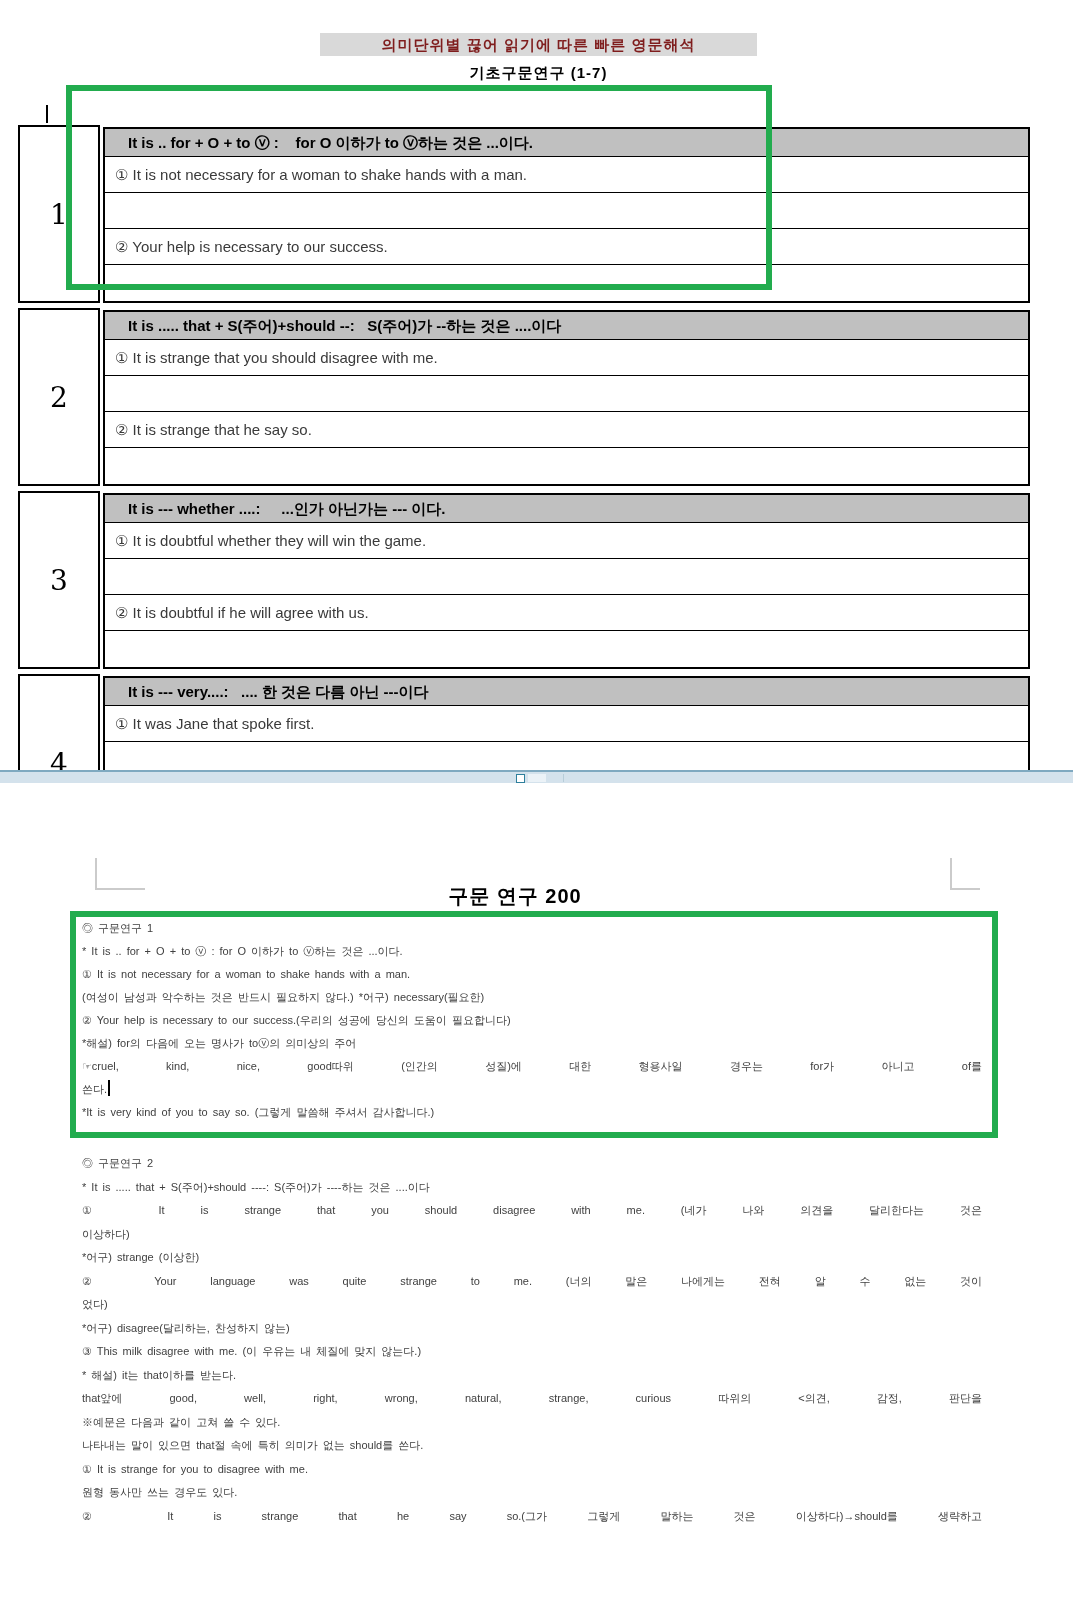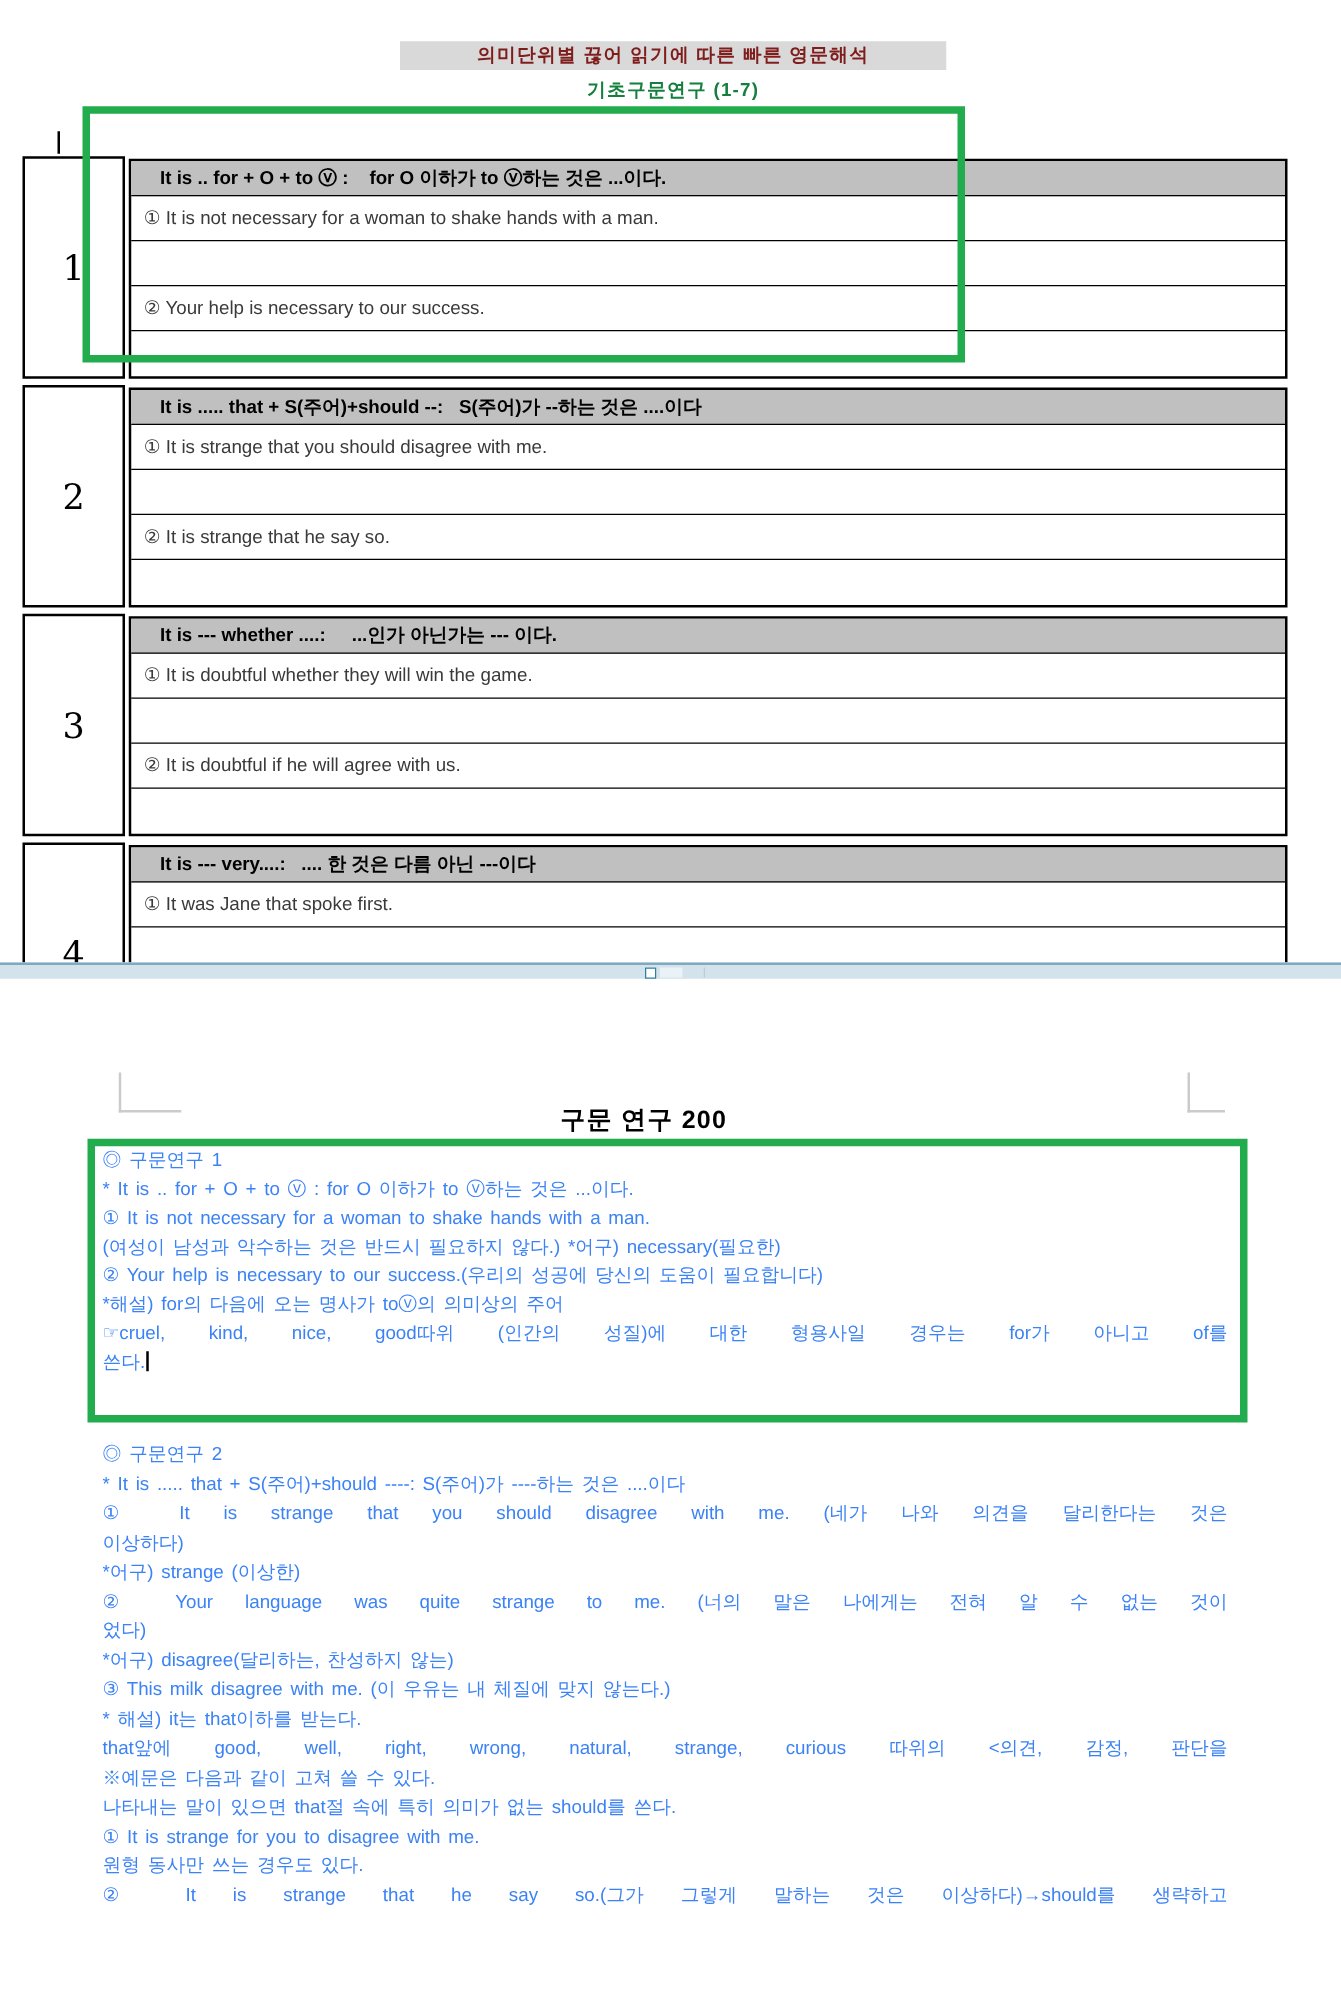--- a/index.html
+++ b/index.html
@@ -15,21 +15,21 @@
   .page1 { position:absolute; left:0; top:0; width:1073px; height:770px; overflow:hidden; }
 
   .banner {
     position:absolute; left:320px; top:33px; width:437px; height:23px;
     background:#d9d9d9; text-align:center;
     font-size:15px; font-weight:bold; line-height:23px; color:#7f1d1d;
     letter-spacing:1px; white-space:pre;
   }
   .subtitle {
     position:absolute; left:320px; top:62px; width:437px; height:22px;
-    text-align:center; font-size:15px; font-weight:bold; line-height:22px; color:#15803d;
+    text-align:center; font-size:15px; font-weight:bold; line-height:22px; color:#000000;
     letter-spacing:1px;
   }
   .tick { position:absolute; left:46px; top:105px; width:2px; height:18px; background:#000; }
 
   .numcell {
     position:absolute; left:18px; width:82px; height:178px;
     border:2px solid #000; background:#fff;
     display:flex; align-items:center; justify-content:center;
     font-family:"DejaVu Serif", serif; font-size:28px; color:#000;
   }
@@ -64,21 +64,21 @@
   .sb-div   { position:absolute; left:563px; top:2px; width:1px; height:8px; background:#b7cdd9; }
 
   
   .corner { position:absolute; background:#cbcbcb; }
   .p2-title {
     position:absolute; left:0; top:881px; width:1030px;
     text-align:center; font-size:20px; font-weight:bold; color:#000; line-height:30px;
     letter-spacing:1px;
   }
   .textcol { position:absolute; width:900px; }
-  .line { font-size:15px; line-height:23px; color:#3b82f6; word-spacing:2px; white-space:pre-wrap; }
+  .line { font-size:11px; line-height:23px; color:#404040; word-spacing:2px; white-space:pre-wrap; }
   .study2 .line { line-height:23.5px; }
   .line.jf { text-align:justify; text-align-last:justify; }
   .caret { display:inline-block; width:2px; height:16px; background:#000; vertical-align:-3px; margin-left:1px; }
 </style>
 </head>
 <body>
 
 <div id="screen">
 
   <div class="page1">
@@ -150,20 +150,21 @@
 
   <div class="textcol" style="left:82px; top:917px;">
     <div class="line">◎ 구문연구 1</div>
     <div class="line">* It is .. for + O + to ⓥ : for O 이하가 to ⓥ하는 것은 ...이다.</div>
     <div class="line">① It is not necessary for a woman to shake hands with a man.</div>
     <div class="line">(여성이 남성과 악수하는 것은 반드시 필요하지 않다.) *어구) necessary(필요한)</div>
     <div class="line">② Your help is necessary to our success.(우리의 성공에 당신의 도움이 필요합니다)</div>
     <div class="line">*해설) for의 다음에 오는 명사가 toⓥ의 의미상의 주어</div>
     <div class="line jf">☞cruel, kind, nice, good따위 (인간의 성질)에 대한 형용사일 경우는 for가 아니고 of를</div>
     <div class="line"><span>쓴다.</span><span class="caret"></span></div>
+    <div class="line">*It is very kind of you to say so. (그렇게 말씀해 주셔서 감사합니다.)</div>
   </div>
 
   <div class="textcol study2" style="left:82px; top:1152px;">
     <div class="line">◎ 구문연구 2</div>
     <div class="line">* It is ..... that + S(주어)+should ----: S(주어)가 ----하는 것은 ....이다</div>
     <div class="line jf">① It is strange that you should disagree with me. (네가 나와 의견을 달리한다는 것은</div>
     <div class="line">이상하다)</div>
     <div class="line">*어구) strange (이상한)</div>
     <div class="line jf">② Your language was quite strange to me. (너의 말은 나에게는 전혀 알 수 없는 것이</div>
     <div class="line">었다)</div>

